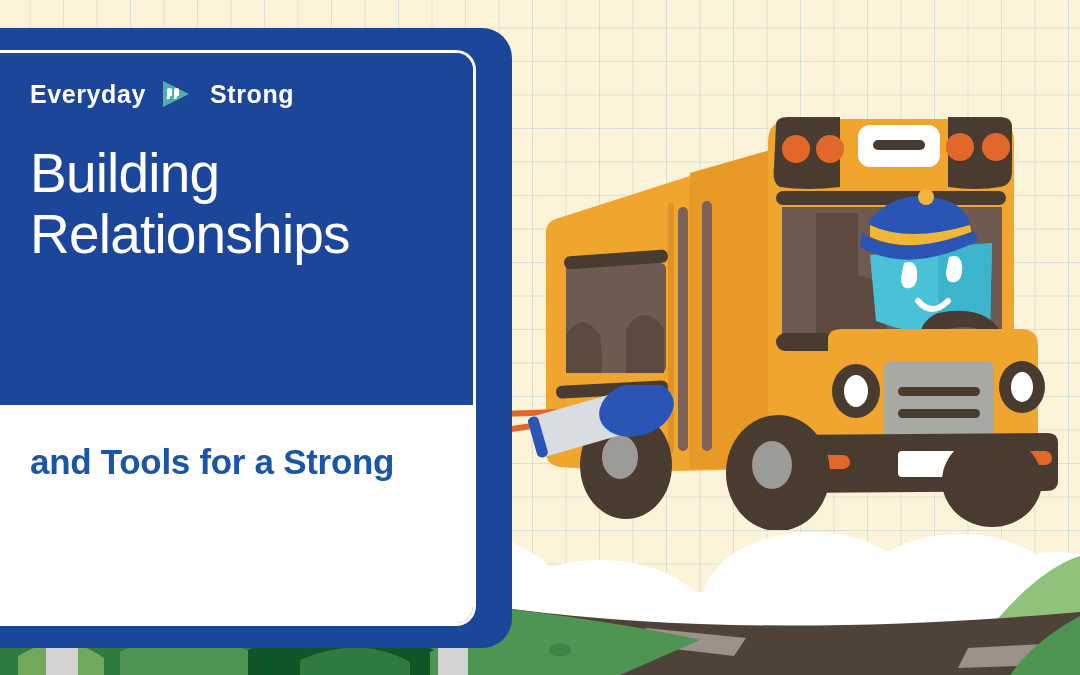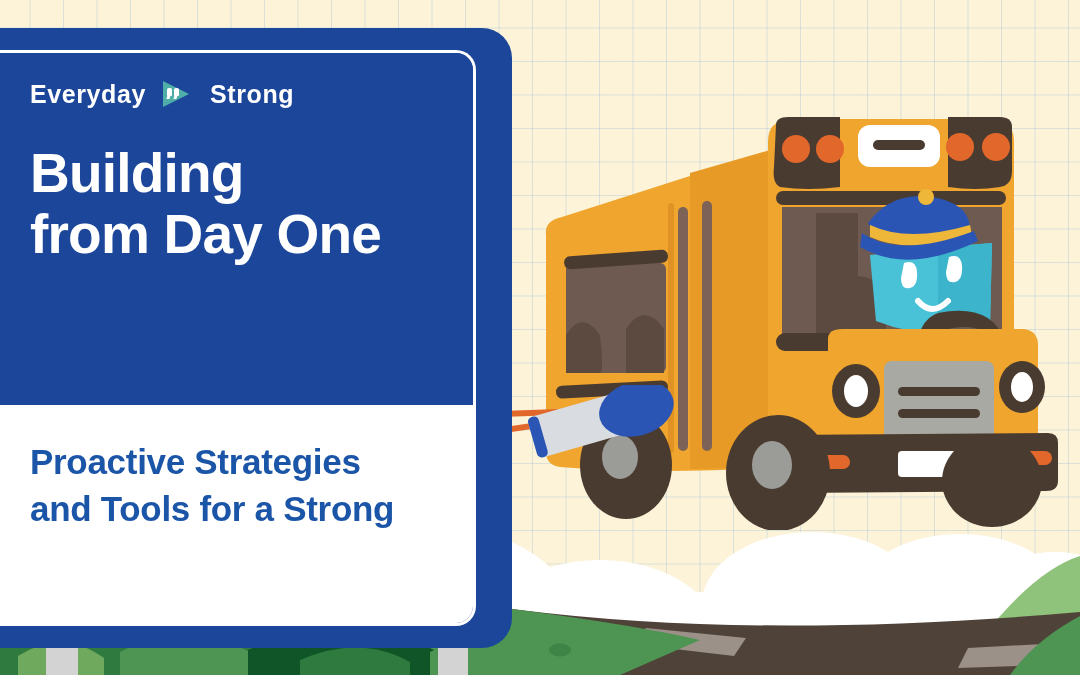--- a/index.html
+++ b/index.html
@@ -106,21 +106,21 @@
     left:0px; top:7px;
     width:3px; height:4px;
     background:#FFFFFF;
     transform:skewX(-18deg);
   }
 
   
   .headline {
     color:#FFFFFF;
     font-size:55px;
-    font-weight:700;
+    font-weight:400;
     line-height:1.115;
     letter-spacing:-0.8px;
   }
   .subhead {
     color:#1B55A8;
     font-size:35px;
     font-weight:700;
     line-height:1.34;
     letter-spacing:-0.3px;
   }
@@ -309,27 +309,26 @@
           <span class="logo-mark">
             <span class="tri"></span>
             <span class="q1"></span>
             <span class="q2"></span>
           </span>
           <span class="logo-word">Strong</span>
         </div>
 
         <h1 class="headline">
           <div>Building</div>
-          <div>from Day One</div>
+          <div>Relationships</div>
         </h1>
       </div>
 
       <div class="sign-white">
         <h2 class="subhead">
-          <div>Proactive Strategies</div>
           <div>and Tools for a Strong</div>
         </h2>
       </div>
 
     </div>
   </div>
 
   <div class="posts">
     <svg viewBox="0 0 546 79" xmlns="http://www.w3.org/2000/svg">
       <rect x="46" y="46" width="32" height="40" fill="#D3D3D3"></rect>

